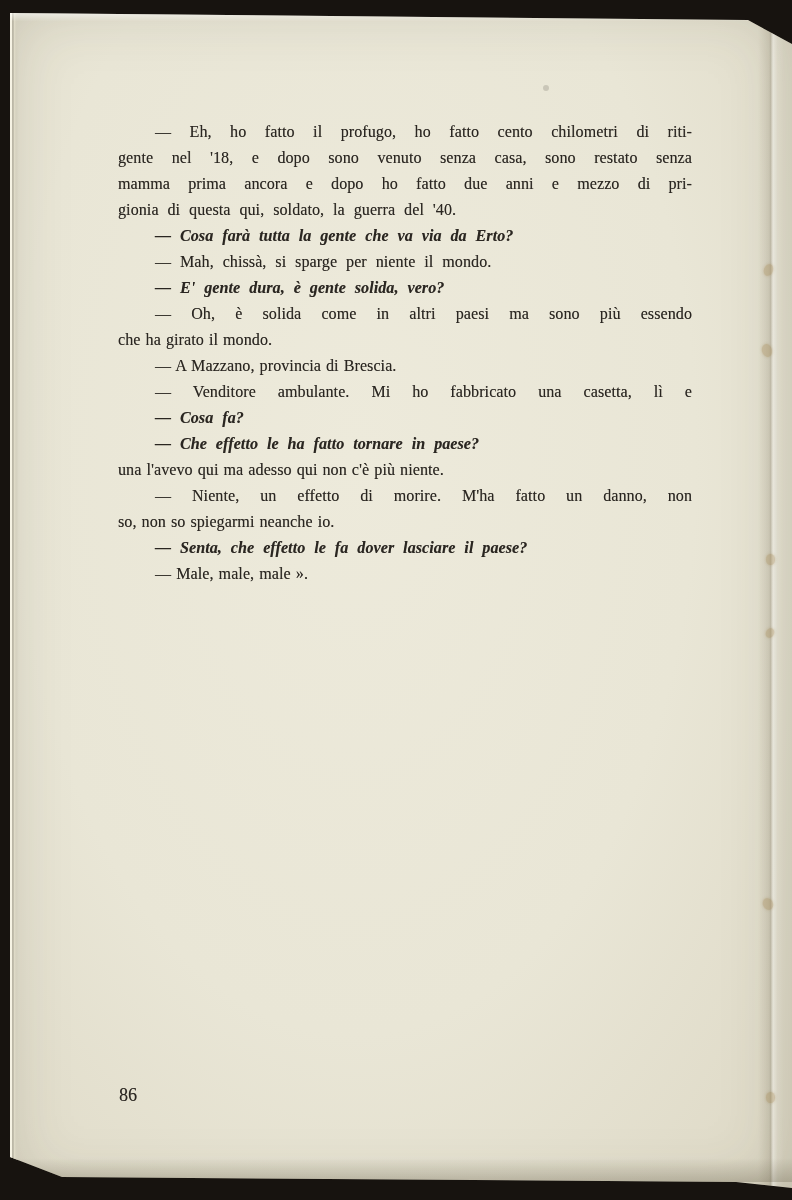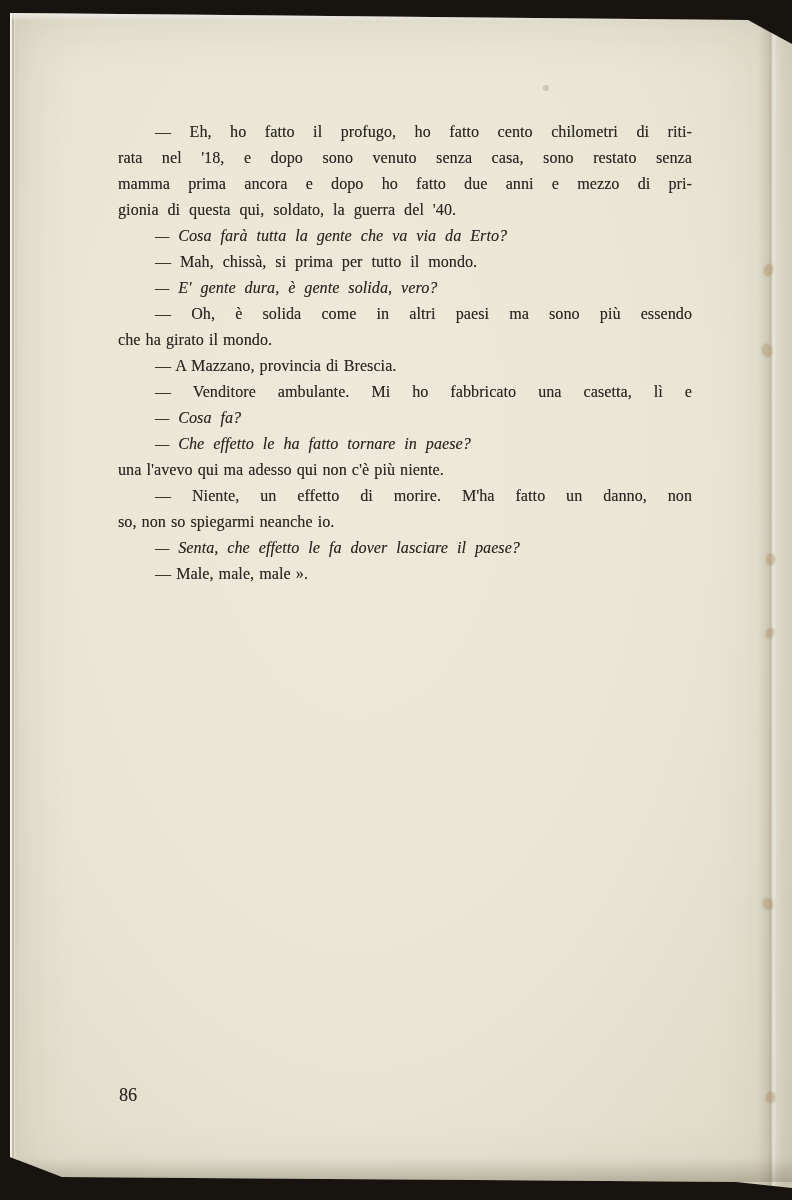--- a/index.html
+++ b/index.html
@@ -63,21 +63,21 @@
     position:absolute;left:118px;top:92px;width:574px;
     font-size:16px;line-height:26px;color:#2a2621;
     letter-spacing:0.1px;
     text-shadow:0.2px 0.2px 0 rgba(42,38,34,0.45);
     margin-top:27px;
   }
   .line{height:26px;white-space:normal;}
   .line.full{text-align:justify;text-align-last:justify;}
   .line.spread{word-spacing:0.30em;}
   .line.plain{word-spacing:0.06em;}
-  .line.italic{font-style:italic;}
+  .line.italic{font-style:italic;font-weight:bold;}
   .line.indent{text-indent:37px;}
 
   .page-number{
     position:absolute;left:119px;top:1085px;
     font-size:18px;color:#2a2621;
     text-shadow:0.2px 0.2px 0 rgba(42,38,34,0.45);
     text-align:right;
   }
 </style>
 </head>
@@ -93,25 +93,25 @@
     <div class="speck s1"></div>
     <div class="speck s2"></div>
     <div class="speck s3"></div>
     <div class="speck s4"></div>
     <div class="speck s5"></div>
     <div class="speck s6"></div>
     <div class="speck s7"></div>
 
     <div class="textblock">
         <div class="line full indent">— Eh, ho fatto il profugo, ho fatto cento chilometri di riti-</div>
-        <div class="line full">rata nel '18, e dopo sono venuto senza casa, sono restato senza</div>
+        <div class="line full">gente nel '18, e dopo sono venuto senza casa, sono restato senza</div>
         <div class="line full">mamma prima ancora e dopo ho fatto due anni e mezzo di pri-</div>
         <div class="line spread">gionia di questa qui, soldato, la guerra del '40.</div>
         <div class="line spread italic indent">— Cosa farà tutta la gente che va via da Erto?</div>
-        <div class="line spread indent">— Mah, chissà, si prima per tutto il mondo.</div>
+        <div class="line spread indent">— Mah, chissà, si sparge per niente il mondo.</div>
         <div class="line spread italic indent">— E' gente dura, è gente solida, vero?</div>
         <div class="line full indent">— Oh, è solida come in altri paesi ma sono più essendo</div>
         <div class="line plain">che ha girato il mondo.</div>
         <div class="line plain indent">— A Mazzano, provincia di Brescia.</div>
         <div class="line full indent">— Venditore ambulante. Mi ho fabbricato una casetta, lì e</div>
         <div class="line spread italic indent">— Cosa fa?</div>
         <div class="line spread italic indent">— Che effetto le ha fatto tornare in paese?</div>
         <div class="line plain">una l'avevo qui ma adesso qui non c'è più niente.</div>
         <div class="line full indent">— Niente, un effetto di morire. M'ha fatto un danno, non</div>
         <div class="line plain">so, non so spiegarmi neanche io.</div>

